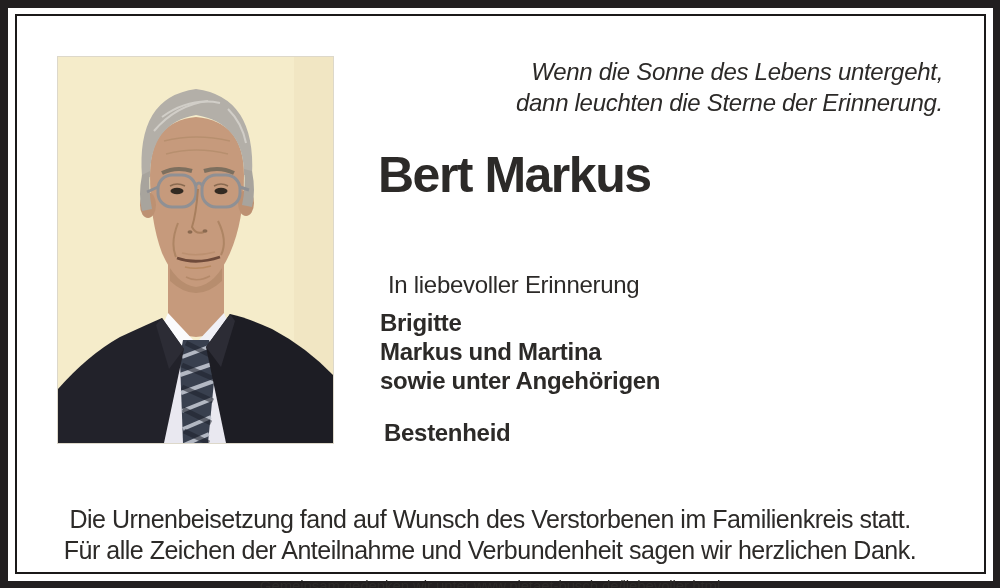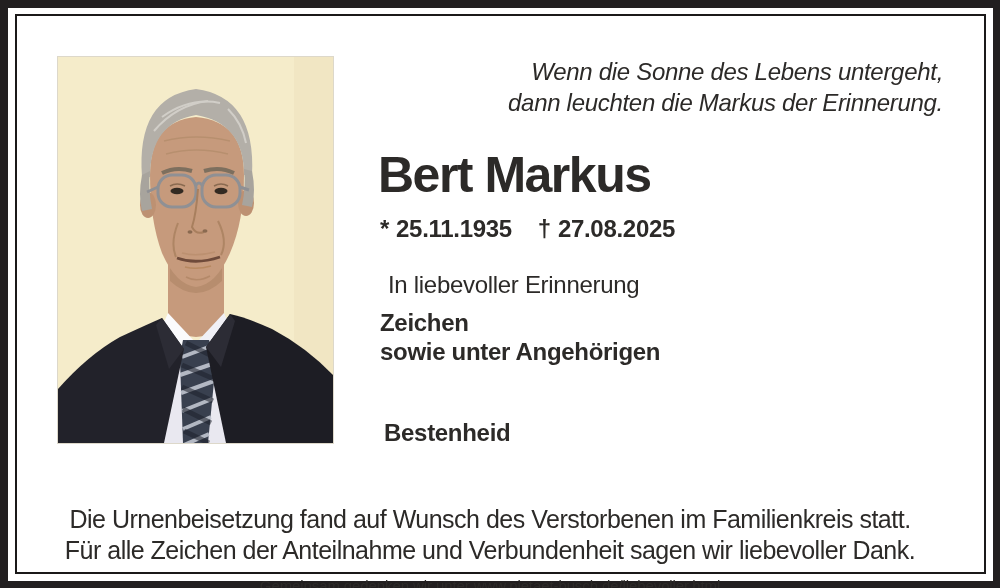--- a/index.html
+++ b/index.html
@@ -161,42 +161,35 @@
       <path d="M160,164 Q170,184 163,198" stroke="#a87f5e" stroke-width="2" fill="none" opacity="0.8"></path>
       <path d="M119,201 Q138,208 162,200" stroke="#6e4a3a" stroke-width="2.8" fill="none"></path>
       <path d="M124,196 Q138,200 157,195" stroke="#b98d6d" stroke-width="1.5" fill="none" opacity="0.8"></path>
       <path d="M127,210 Q139,213 153,209" stroke="#b08256" stroke-width="1.5" fill="none" opacity="0.7"></path>
       <path d="M128,220 Q139,226 152,219" stroke="#a87f5e" stroke-width="1.5" fill="none" opacity="0.6"></path>
     </svg>
   </div>
 
   <div class="quote">
     <div>Wenn die Sonne des Lebens untergeht,</div>
-    <div>dann leuchten die Markus der Erinnerung.</div>
+    <div>dann leuchten die Sterne der Erinnerung.</div>
   </div>
 
   <div class="name">Bert Markus</div>
 
-  <div class="dates">
-    <span>
-      <span class="sym">*</span><span>25.11.1935</span>
-    </span>
-    <span>
-      <span class="sym">†</span><span>27.08.2025</span>
-    </span>
-  </div>
 
   <div class="remembrance">In liebevoller Erinnerung</div>
 
   <div class="mourners">
-    <div>Zeichen</div>
+    <div>Brigitte</div>
+    <div>Markus und Martina</div>
     <div>sowie unter Angehörigen</div>
   </div>
 
   <div class="place">Bestenheid</div>
 
   <div class="closing">
     <div>Die Urnenbeisetzung fand auf Wunsch des Verstorbenen im Familienkreis statt.</div>
-    <div>Für alle Zeichen der Anteilnahme und Verbundenheit sagen wir liebevoller Dank.</div>
+    <div>Für alle Zeichen der Anteilnahme und Verbundenheit sagen wir herzlichen Dank.</div>
     <div class="portal">Gemeinsam gedenken wir unter www.pietaet-busch.de/liebevoller.html</div>
   </div>
 
 </div>
 
 </body></html>

